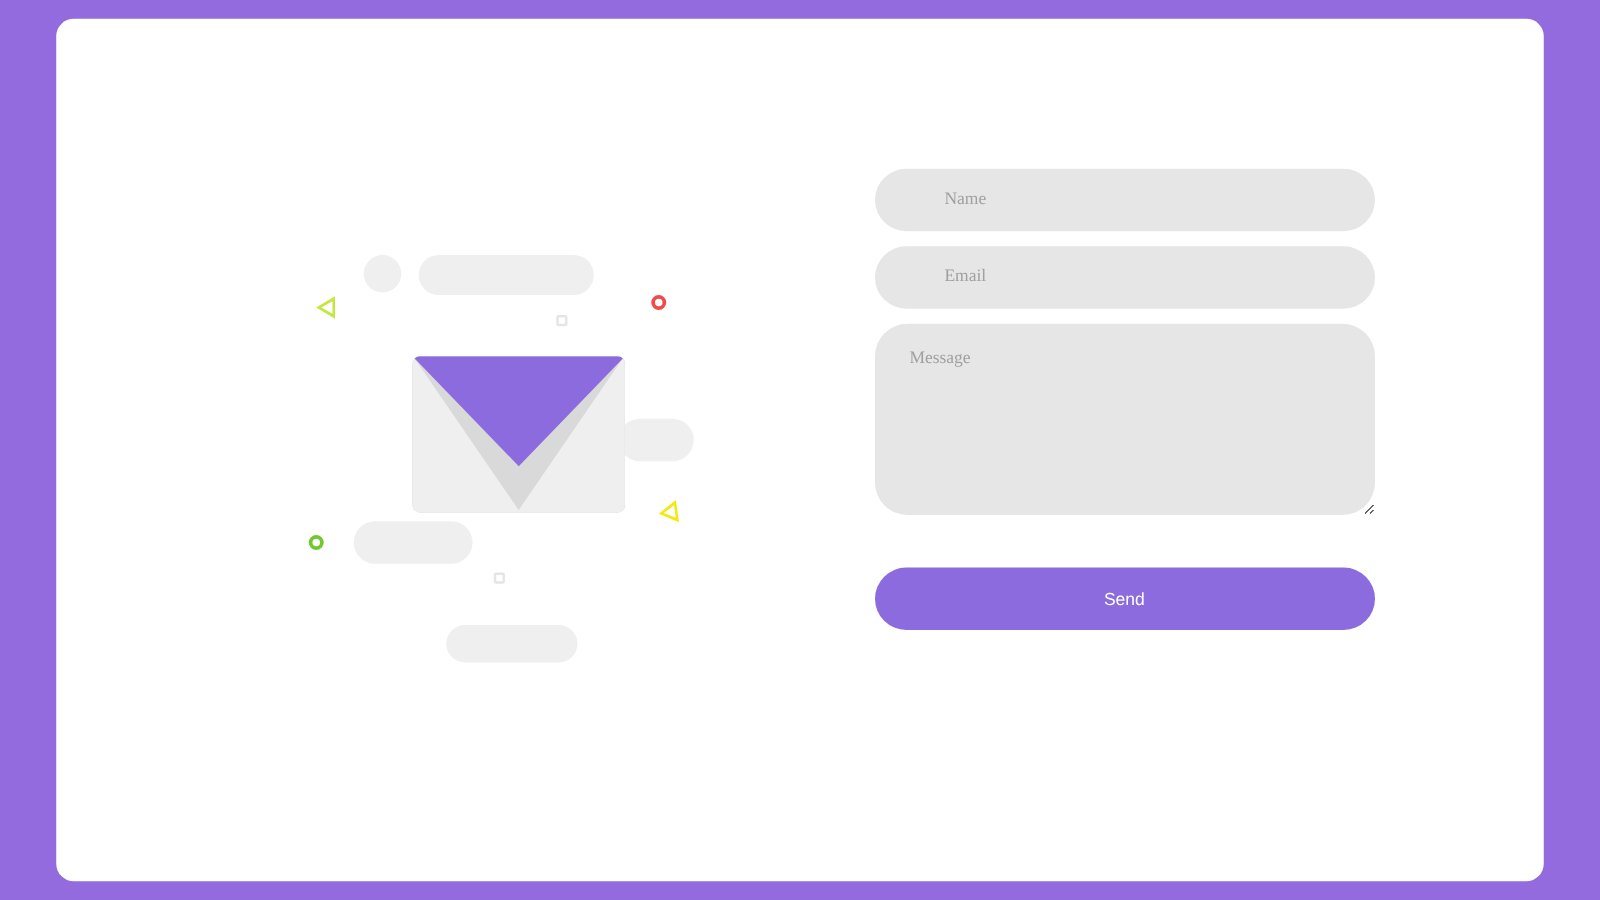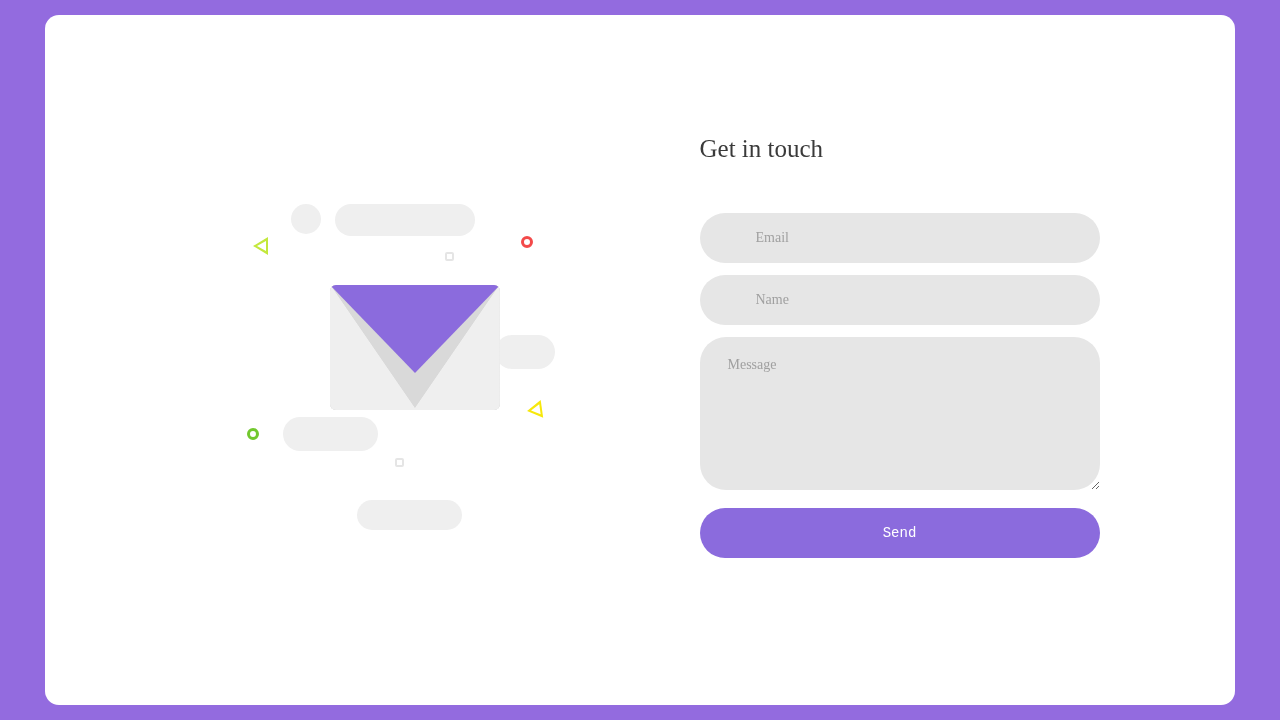--- a/index.html
+++ b/index.html
@@ -55,22 +55,23 @@
       margin-bottom: 18px;
     }
     .send-btn {
       width: 400px;
       border: none;
       background: #8b6bdd;
       color: #fff;
       border-radius: 26px;
       padding: 17px 0;
       font-size: 14px;
-      font-family: Liberation Mono, monospace;
+      font-family: Liberation Sans, sans-serif;
       cursor: pointer;
+      margin-top: 24px;
     }
     
     .illus {
       position: absolute;
       left: 150px;
       top: 180px;
       width: 400px;
       height: 360px;
     }
     .envelope {
@@ -160,24 +161,23 @@
       <div class="tri tri-lime"></div>
       <div class="tri tri-yellow"></div>
       <div class="envelope">
         <div class="env-body"></div>
         <div class="env-flap"></div>
       </div>
     </div>
   </div>
 
   <div class="right">
-    <h2 class="title">Get in touch</h2>
+
+    <input type="text" class="field" placeholder="Name" style="">
 
     <input type="text" class="field" placeholder="Email" style="">
-
-    <input type="text" class="field" placeholder="Name" style="">
 
     <textarea class="field" placeholder="Message" style=""></textarea>
 
     <button class="send-btn">Send</button>
   </div>
 
 </div>
 
 </body></html>

